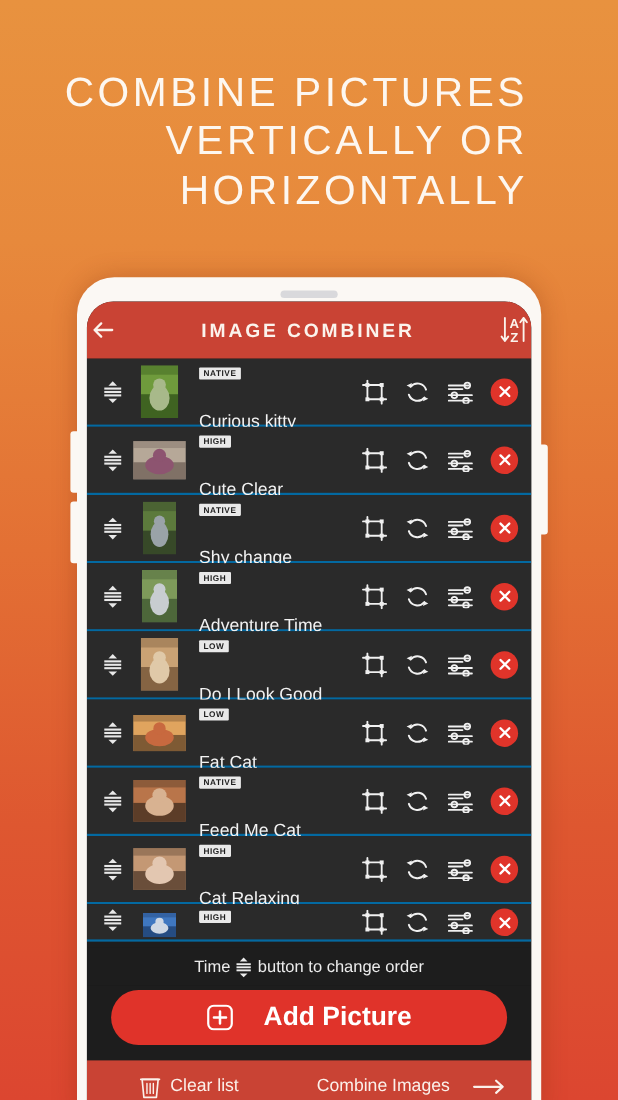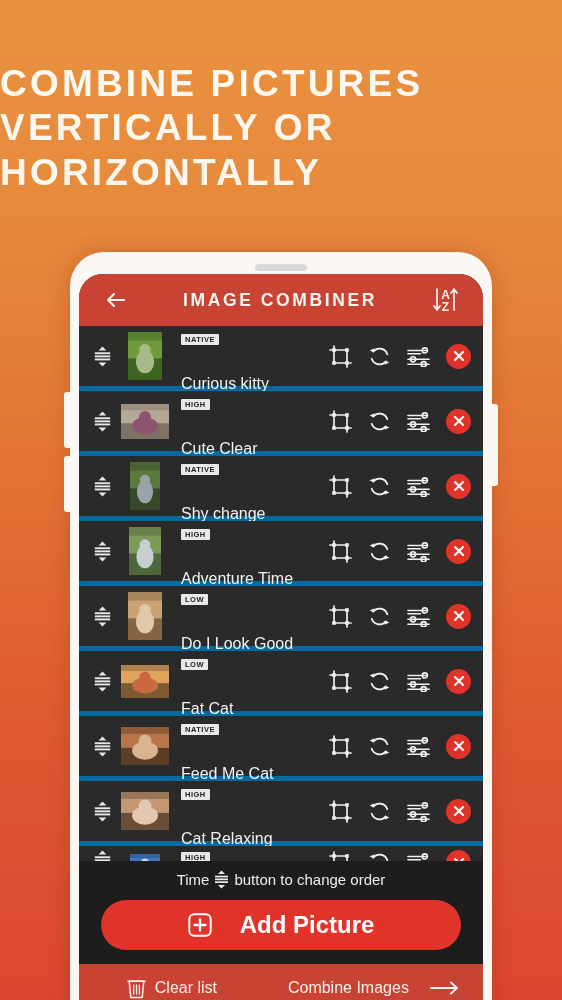--- a/index.html
+++ b/index.html
@@ -5,22 +5,22 @@
   html,body{margin:0;padding:0;}
   body{
     width:562px;height:1000px;overflow:hidden;
     font-family:"Liberation Sans", sans-serif;
     background:linear-gradient(180deg,#e8923f 0%,#e7893c 22%,#e37034 50%,#de5730 75%,#dc4630 100%);
     position:relative;
   }
   
   .promo{
     position:absolute;top:62px;left:0;width:480px;
-    text-align:left;color:#fdf7f0;
-    font-size:37px;font-weight:bold;line-height:1.2;
+    text-align:right;color:#fdf7f0;
+    font-size:37px;font-weight:normal;line-height:1.2;
     letter-spacing:3.2px;
   }
   .promo div{white-space:nowrap;}
 
   
   .phone{
     position:absolute;left:70px;top:252px;width:422px;height:760px;
     background:#fbf8f4;
     border-radius:34px 34px 0 0;
     box-shadow:0 0 22px rgba(120,40,10,.28);
@@ -37,35 +37,35 @@
   .screen{
     position:absolute;left:9px;top:22px;right:9px;bottom:0;
     background:#1d1d1d;overflow:hidden;
     border-radius:24px 24px 0 0;
     display:flex;flex-direction:column;
   }
 
   
   .appbar{
     height:52px;flex:0 0 52px;background:#c94334;
-    display:flex;align-items:center;padding:0 24px;
+    display:flex;align-items:center;padding:0 2px;
     position:relative;
   }
   .back-icon{width:26px;height:26px;flex:0 0 26px;display:flex;align-items:center;justify-content:center;}
   .app-title{
     flex:1;text-align:center;color:#fbf3ec;
     font-size:17.5px;font-weight:bold;letter-spacing:2.6px;
   }
   .sort-icon{width:28px;height:30px;flex:0 0 28px;display:flex;align-items:center;justify-content:center;}
 
   
   .list{flex:1;overflow:hidden;background:#1d1d1d;}
   .row{
     height:60px;display:flex;align-items:center;
-    background:#2a2a2a;border-bottom:5px solid #0369a1;
+    background:#2a2a2a;border-bottom:2px solid #0369a1;
     padding:0 8px;position:relative;
   }
   .handle{width:30px;flex:0 0 30px;display:flex;align-items:center;justify-content:center;}
   .thumb{
     width:48px;height:48px;flex:0 0 48px;margin-left:4px;
     display:flex;align-items:center;justify-content:center;overflow:hidden;
   }
   .thumb-inner{display:block;border:0;}
   .label-wrap{flex:1;min-width:0;margin-left:12px;position:relative;height:48px;}
   .badge{

